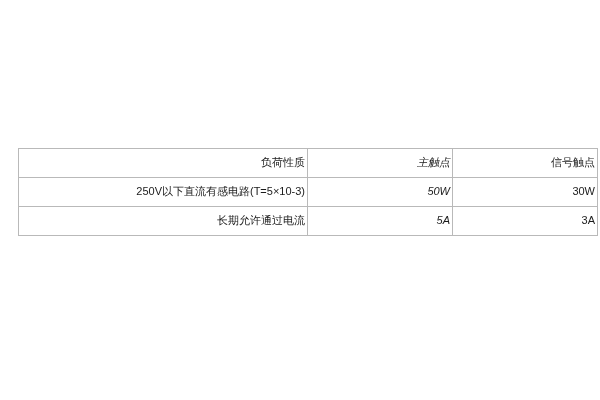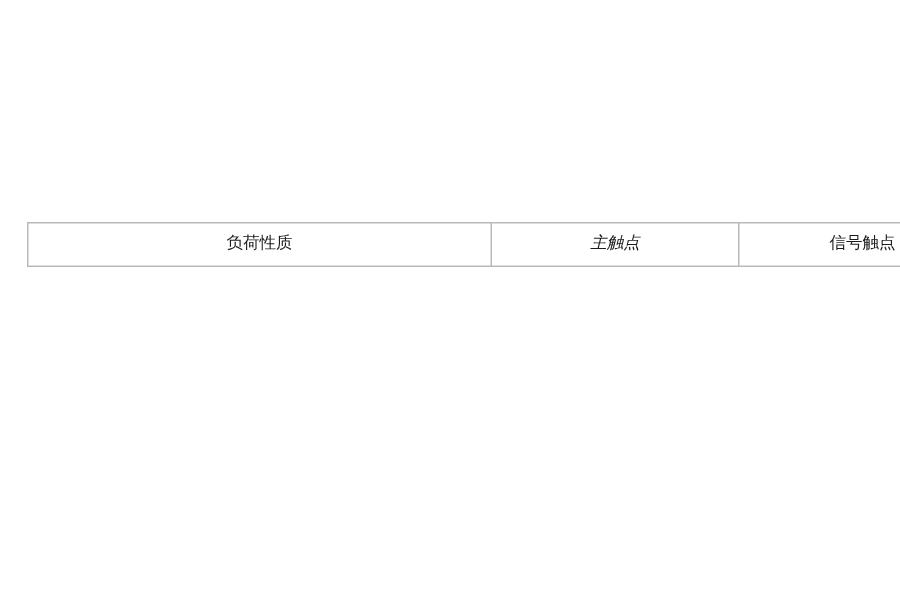--- a/index.html
+++ b/index.html
@@ -23,38 +23,48 @@
     position: absolute;
     left: 18px;
     top: 148px;
     width: 564px;
     border-collapse: collapse;
     table-layout: fixed;
   }
   .spec-table td {
     border: 1px solid #b9b9b9;
     height: 28px;
-    text-align: center;
+    text-align: right;
     vertical-align: middle;
     font-size: 11px;
     color: #1b1b1b;
-    padding: 0 12px;
+    padding: 0 2px;
     line-height: 1.2;
     white-space: nowrap;
   }
   .col-a { width: 284px; }
   .col-b { width: 140px; font-style: italic; }
   .col-c { width: 140px; }
 </style>
 </head>
 <body>
 
 <div class="page">
   <table class="spec-table">
     <tbody>
       <tr>
         <td class="col-a">负荷性质</td>
         <td class="col-b">主触点</td>
         <td class="col-c">信号触点</td>
       </tr>
+      <tr>
+        <td class="col-a">250V以下直流有感电路(T=5×10-3)</td>
+        <td class="col-b">50W</td>
+        <td class="col-c">30W</td>
+      </tr>
+      <tr>
+        <td class="col-a">长期允许通过电流</td>
+        <td class="col-b">5A</td>
+        <td class="col-c">3A</td>
+      </tr>
     </tbody>
   </table>
 </div>
 
 </body></html>

